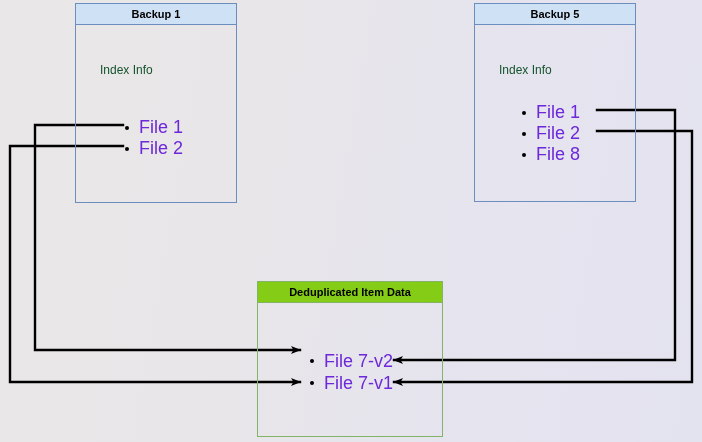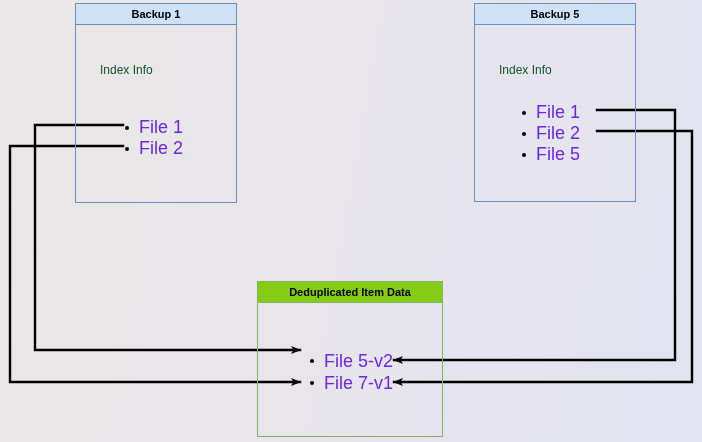--- a/index.html
+++ b/index.html
@@ -131,28 +131,28 @@
     </div>
   </div>
 
   <div class="node node-blue" style="left:474px; top:3px; width:162px; height:199px;">
     <div class="node-header header-blue">Backup 5</div>
     <div class="node-body">
       <div class="index-label" style="left:24px; top:38px;">Index Info</div>
       <ul class="file-list" style="left:45px; top:77px;">
         <li>File 1</li>
         <li>File 2</li>
-        <li>File 5</li>
+        <li>File 8</li>
       </ul>
     </div>
   </div>
 
   <div class="node node-green" style="left:257px; top:281px; width:186px; height:156px;">
     <div class="node-header header-green">Deduplicated Item Data</div>
     <div class="node-body">
       <ul class="file-list dedup-list" style="left:50px; top:47px;">
-        <li>File 5-v2</li>
+        <li>File 7-v2</li>
         <li>File 7-v1</li>
       </ul>
     </div>
   </div>
 
 </div>
 
 </body></html>

